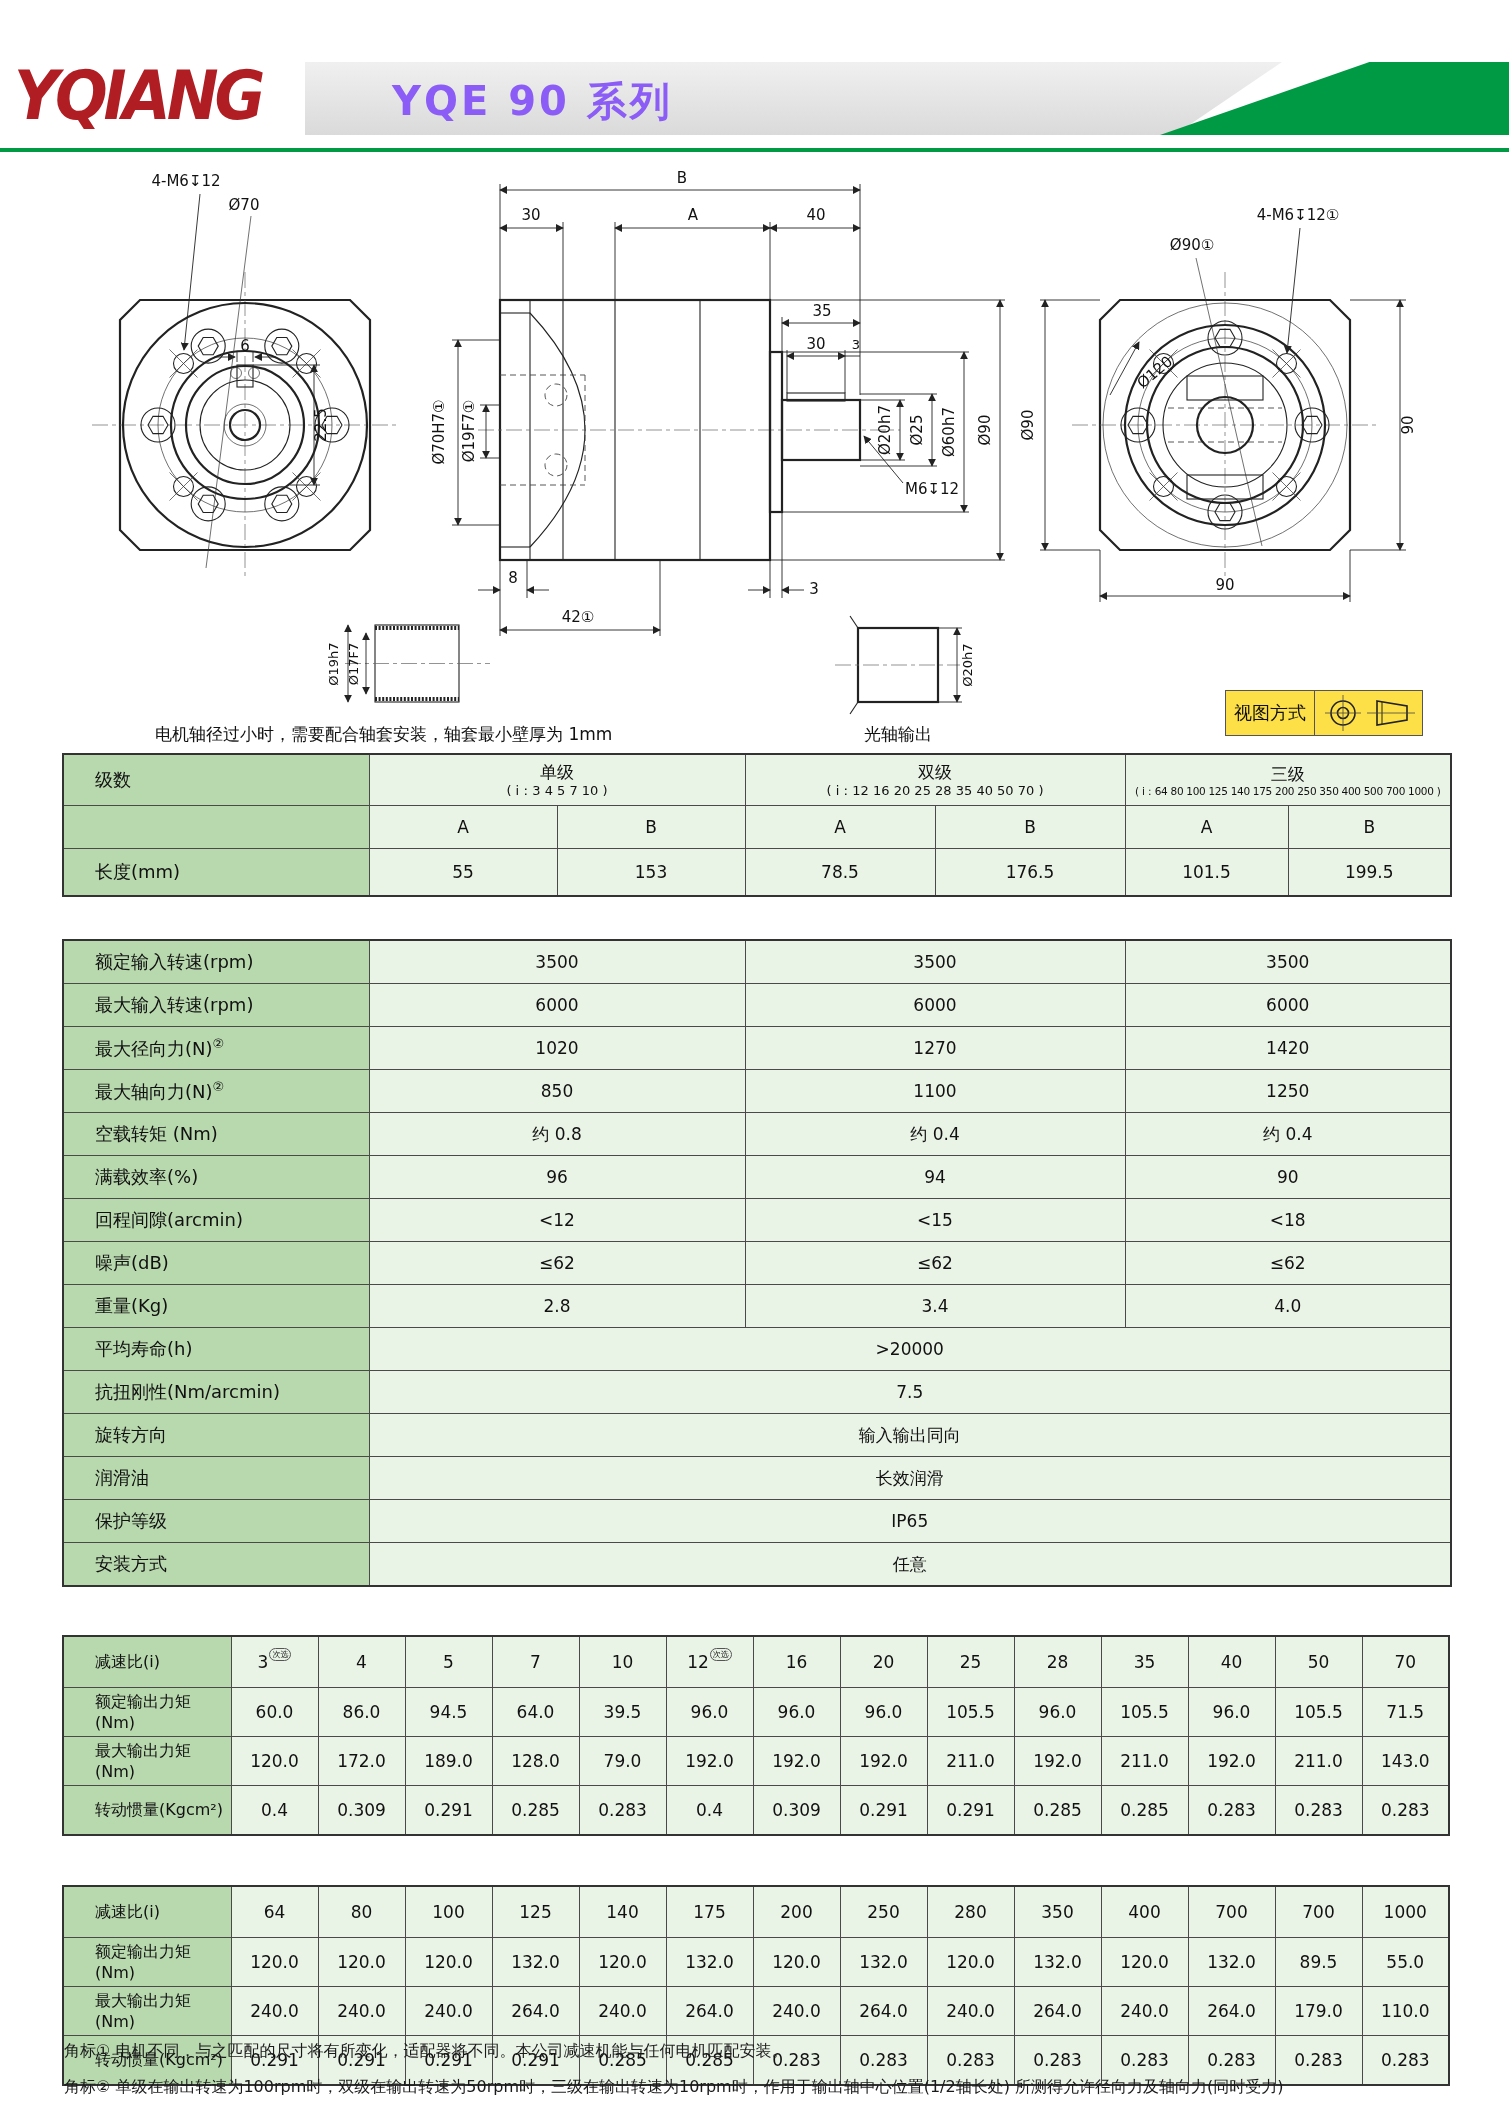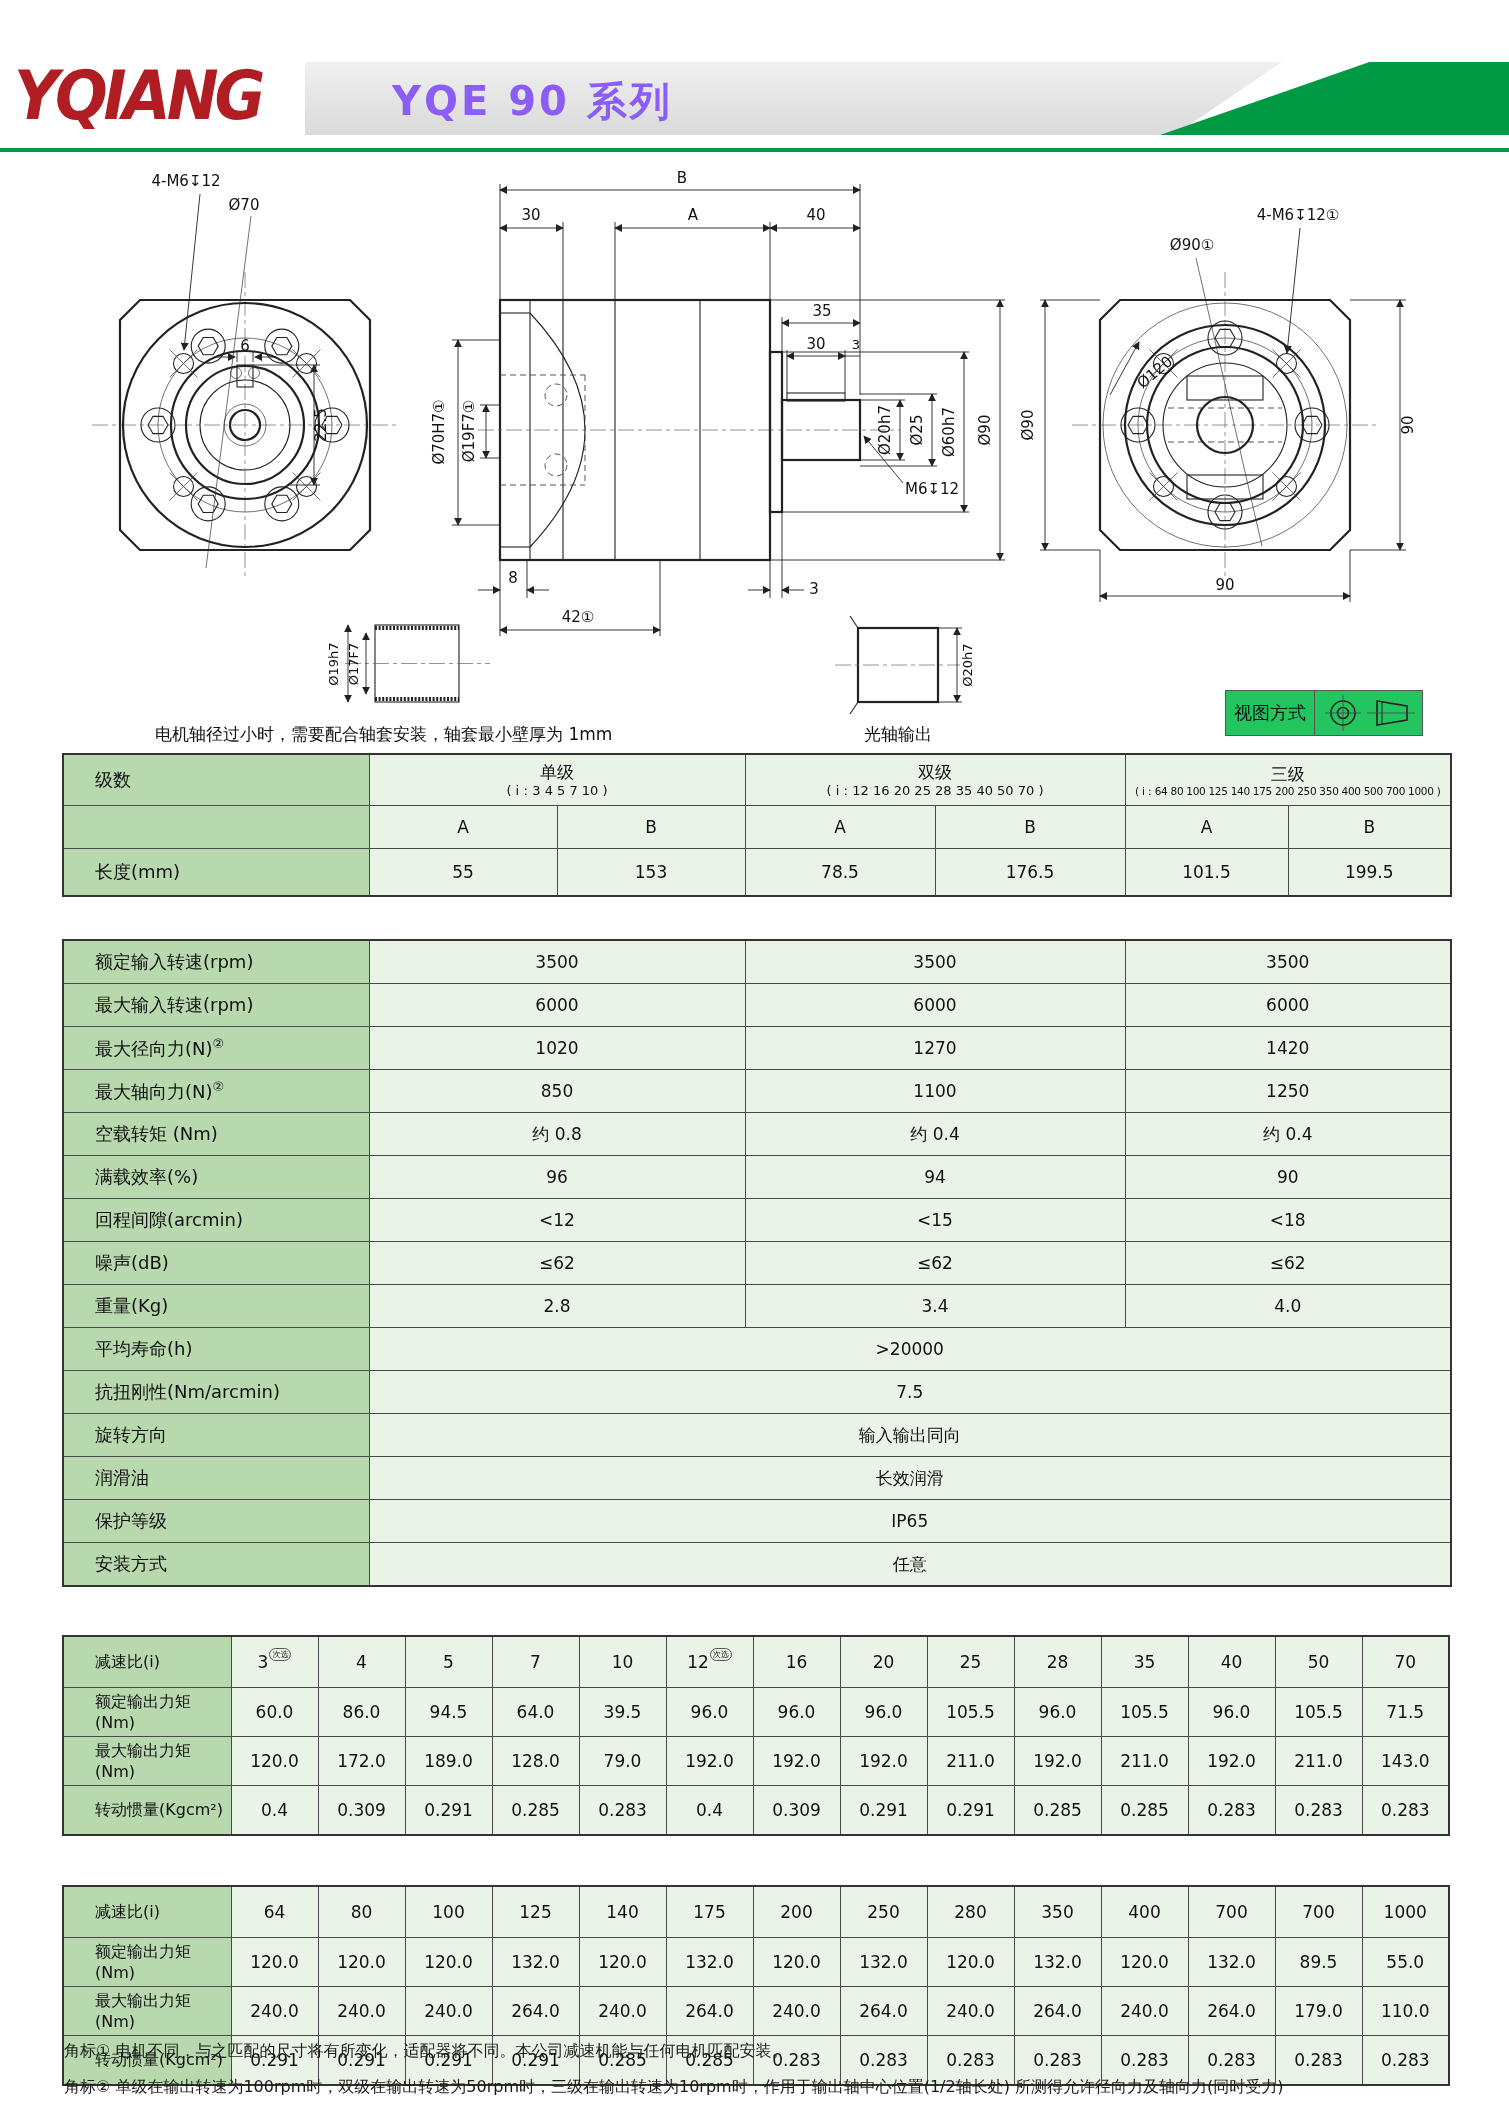--- a/index.html
+++ b/index.html
@@ -22,21 +22,21 @@
   .dt{font-size:15px;}
   .dts{font-size:13px;}
   .dtc{font-size:17px;}
   .s2{stroke:#222;stroke-width:2.2;fill:none;}
   .s1{stroke:#222;stroke-width:1.1;fill:none;}
   .s0{stroke:#333;stroke-width:0.7;fill:none;}
   .dim{stroke:#222;stroke-width:0.9;fill:none;}
   .cl{stroke:#666;stroke-width:0.7;stroke-dasharray:16,4,4,4;fill:none;}
   .dash{stroke:#444;stroke-width:0.9;stroke-dasharray:6,4;fill:none;}
   .viewmode{position:absolute;left:1225px;top:690px;width:196px;height:44px;border:1px solid #555;
-        display:flex;align-items:stretch;background:#22c55e;}
+        display:flex;align-items:stretch;background:#fde047;}
   .viewmode .vm-label{width:88px;border-right:1px solid #555;display:flex;align-items:center;
         justify-content:center;font-size:18px;}
   .viewmode .vm-icons{flex:1;display:flex;align-items:center;justify-content:center;}
   
   .spec-wrap{position:absolute;left:62px;top:753px;width:1388px;}
   table{border-collapse:collapse;table-layout:fixed;width:100%;}
   td{border:1px solid #4a4a4a;text-align:center;font-size:17px;padding:0;overflow:hidden;}
   .spec-top,.spec-main,.ratio{border:2px solid #333;}
   .lab{background:#b8d8ae;text-align:left;padding-left:31px;font-size:18px;}
   .val{background:#eaf4e6;}

